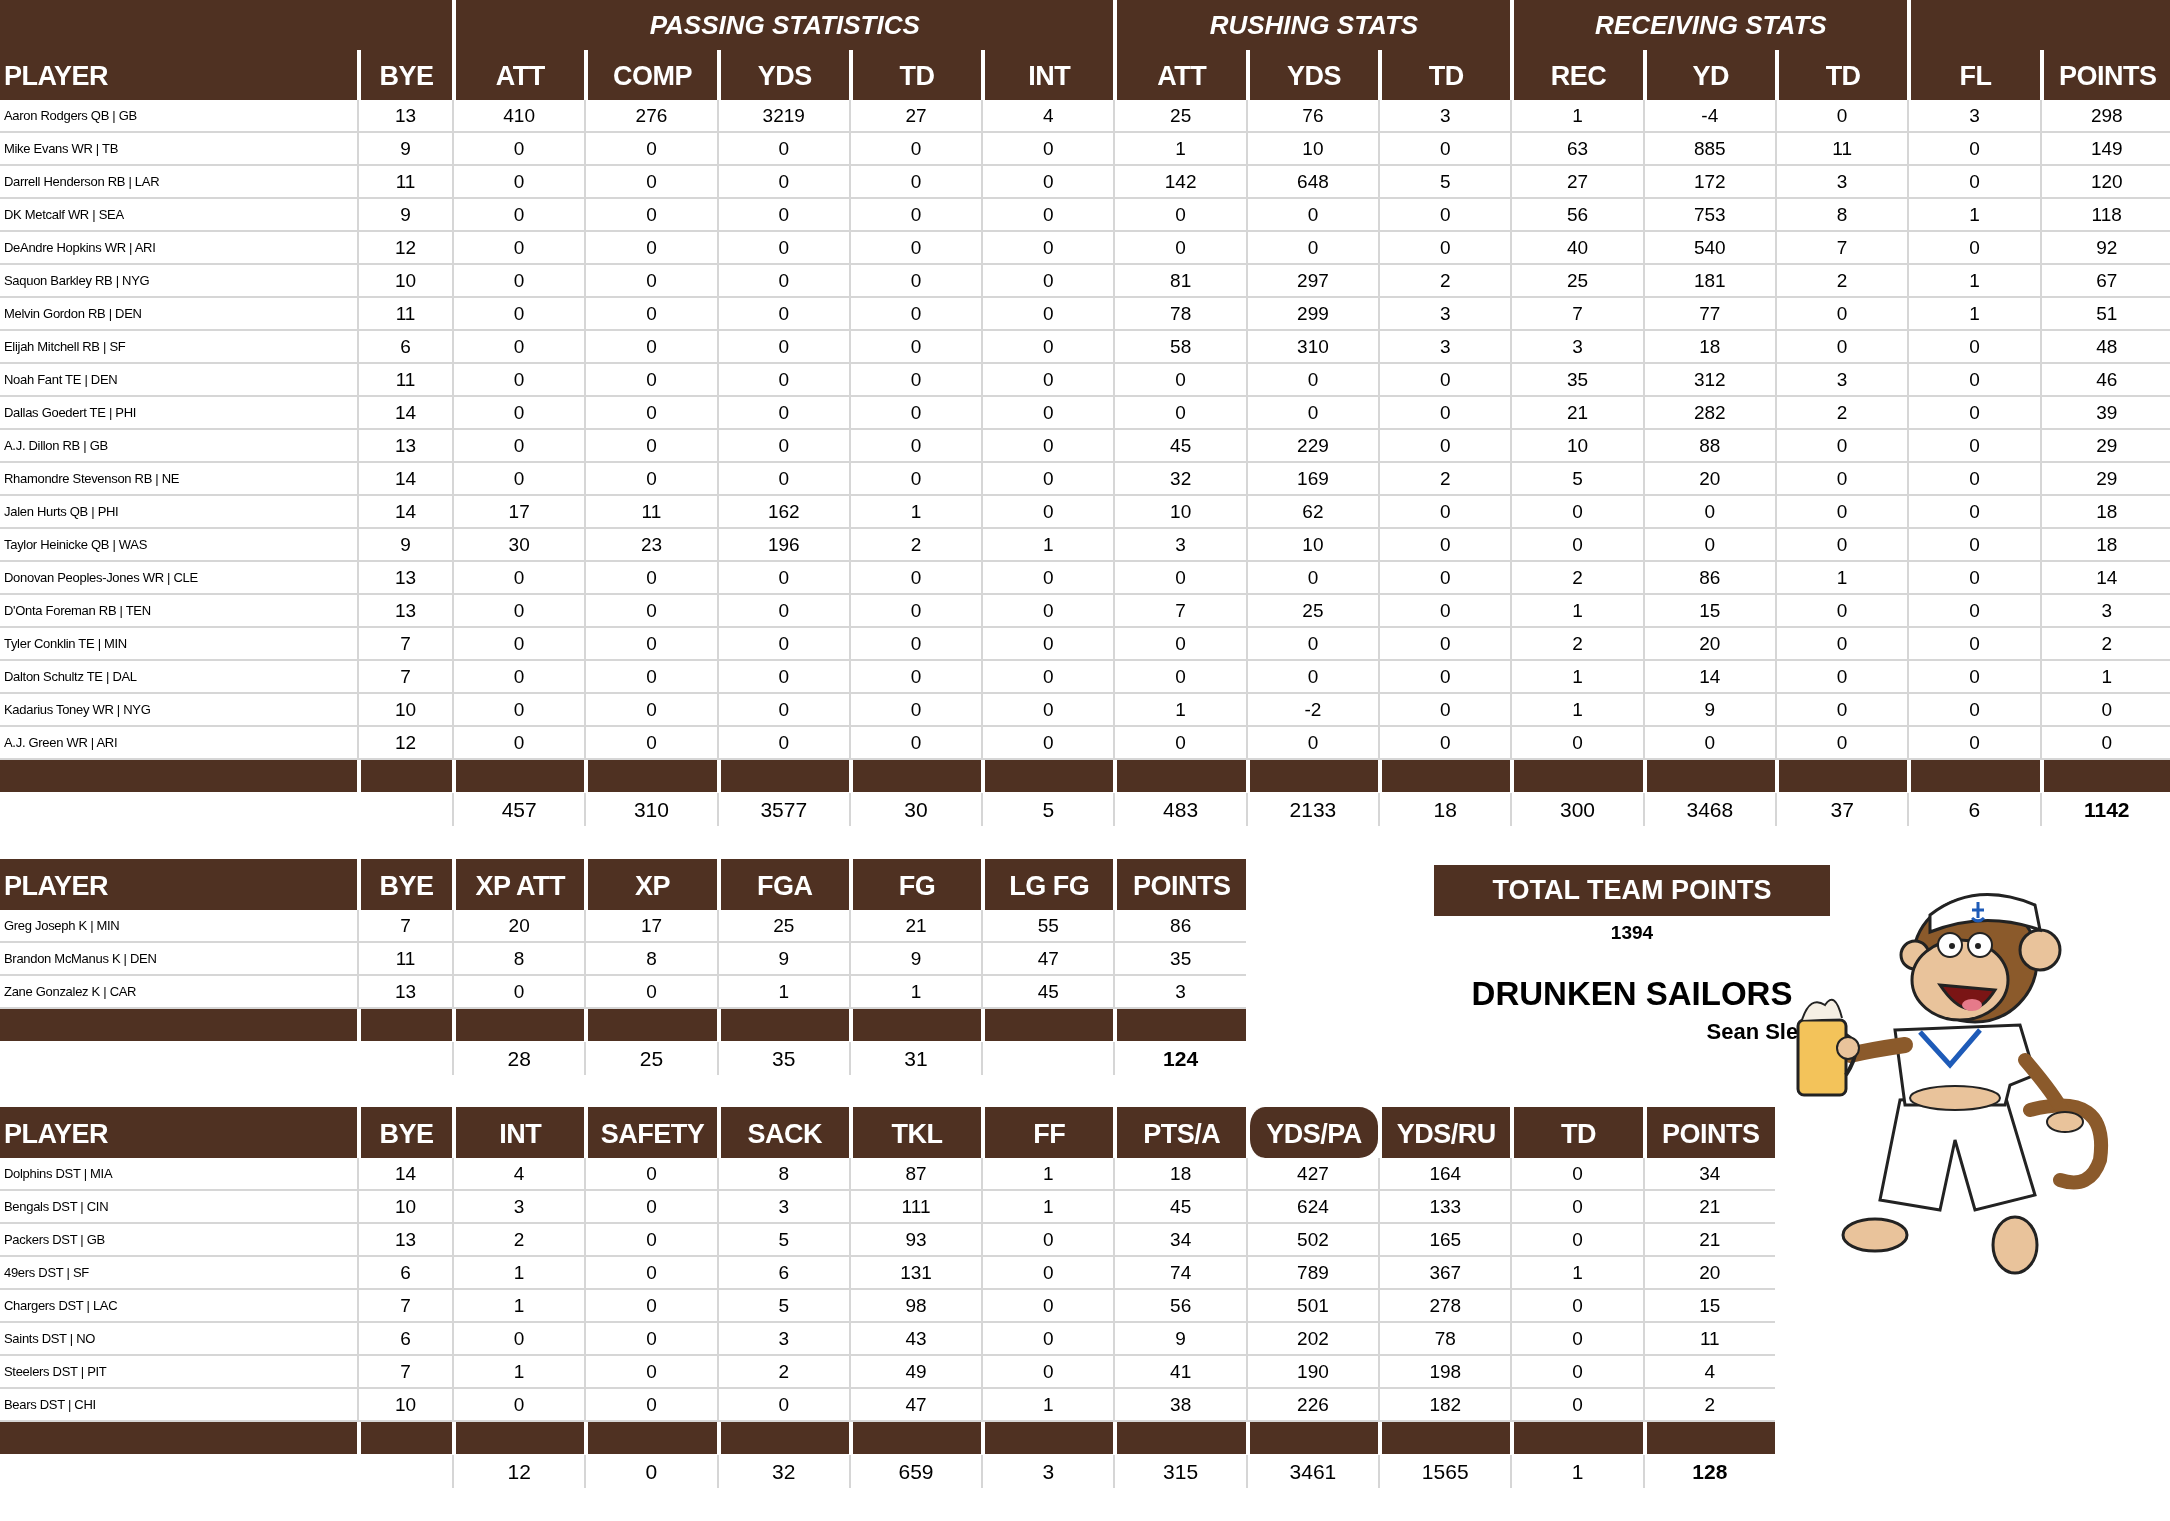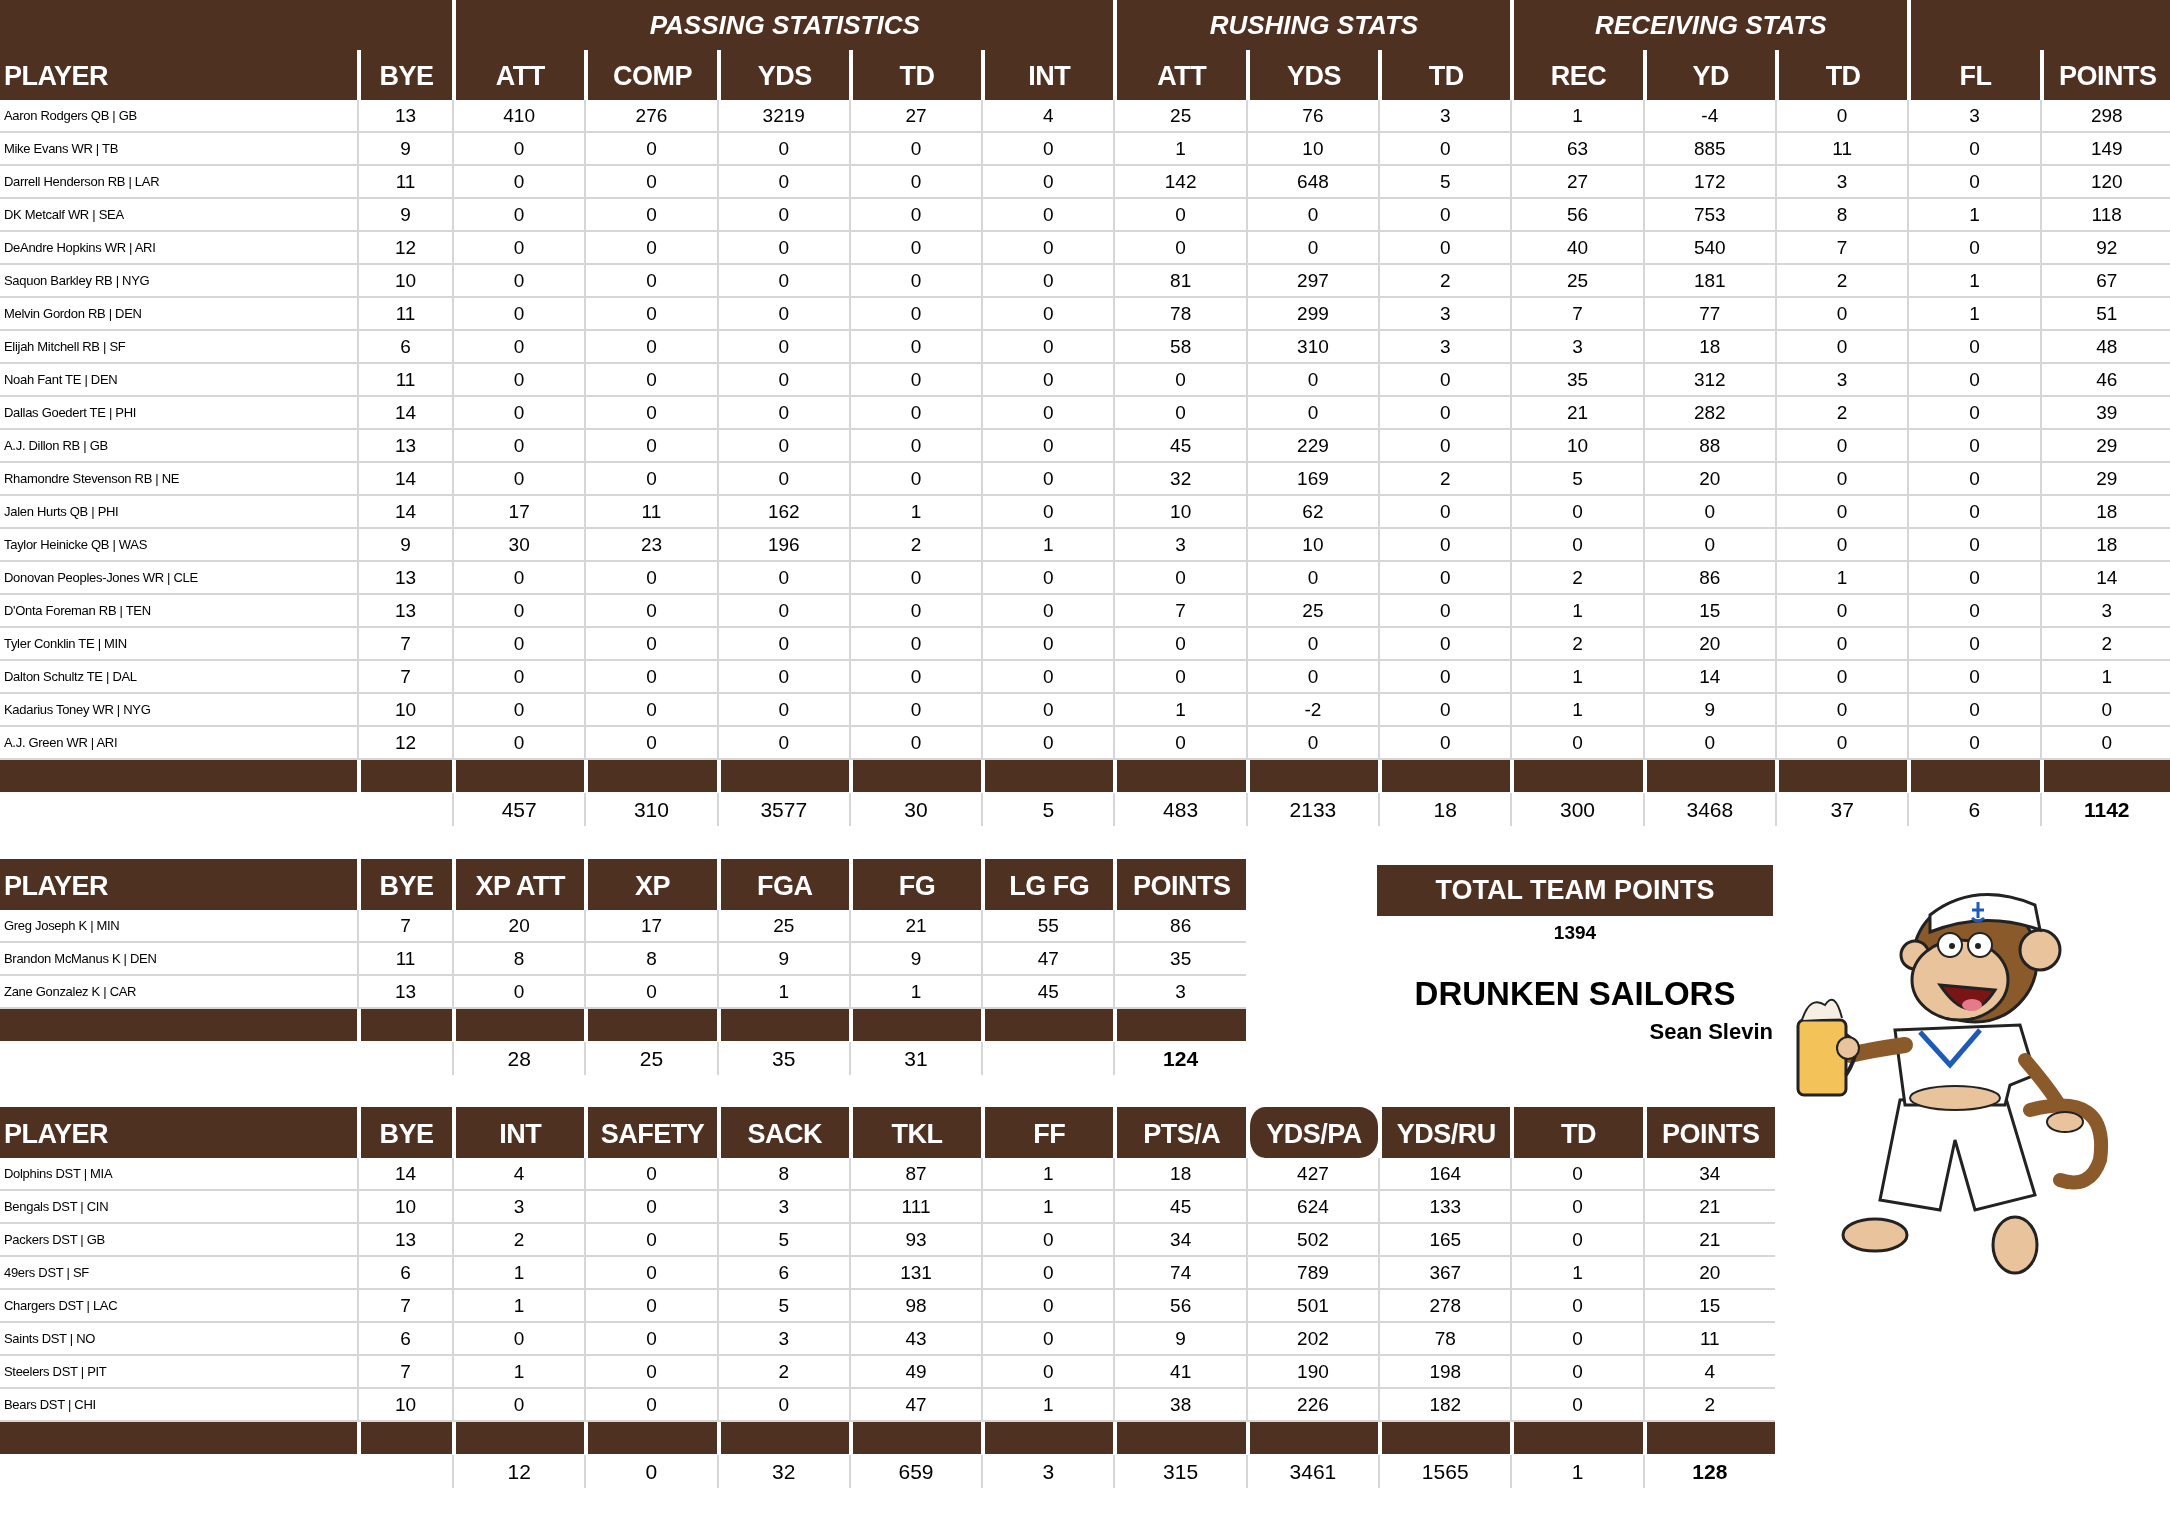--- a/index.html
+++ b/index.html
@@ -15,21 +15,21 @@
          text-align: center; height: 50px; vertical-align: middle; }
   .grp.sep { border-left: 4px solid #fff; }
   .cell { font-family: "Liberation Sans Narrow", "Liberation Sans", sans-serif; font-size: 19px; text-align: center;
           height: 33px; border-bottom: 2px solid #d6d6d6; border-left: 2px solid #d6d6d6; }
   .cell.name { text-align: left; padding-left: 4px !important; border-left: none; font-size: 13px; letter-spacing: -0.3px; }
   .bar td { background: #4f3122; height: 33px; border-bottom: 1px solid #fff; }
   .bar td.sep { border-left: 4px solid #fff; }
   .tot td { height: 33px; font-size: 21px; text-align: center; vertical-align: middle; }
   .tot td.sep { border-left: 2px solid #d6d6d6; }
   .tot td.bold { font-weight: bold; }
-  #team-box { position: absolute; left: 1377px; top: 865px; width: 396px; text-align: center; }
+  #team-box { position: absolute; left: 1434px; top: 865px; width: 396px; text-align: center; }
   #team-box .title { background: #4f3122; color: #fff; font-weight: bold; font-size: 27px; height: 51px; line-height: 51px; }
   #team-box .total { font-weight: bold; font-size: 19px; margin-top: 6px; }
   #team-box .name { font-weight: bold; font-size: 33px; margin-top: 31px; }
   #team-box .owner { font-weight: bold; font-size: 22px; margin-top: 6px; text-align: right; }
   #mascot { position: absolute; left: 1790px; top: 860px; width: 330px; height: 420px; }
 </style>
 </head>
 <body>
 
 <table class="tbl" id="offense-table" style="top:0; width:2170px;">

